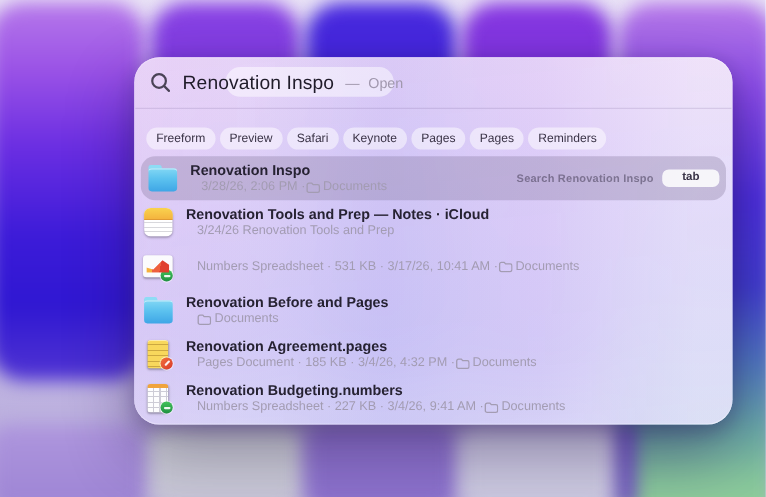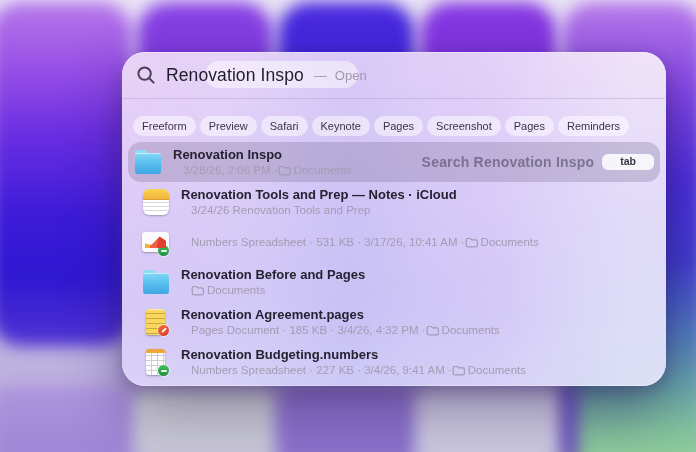--- a/index.html
+++ b/index.html
@@ -53,29 +53,29 @@
   .query{position:relative;margin-left:10px;font-size:17.5px;letter-spacing:.1px;color:#201c2a;}
   .dash{position:relative;margin-left:10px;font-size:13px;color:#a198ae;}
   .hint{position:relative;margin-left:8px;font-size:13px;color:#a198ae;}
   .divider{height:1px;margin:0 1px;background:rgba(90,70,120,0.16);}
   
   .chips{display:flex;gap:4px;padding:5px 11px 4px;white-space:nowrap;}
   .chip{font-family:inherit;font-size:11px;font-weight:500;color:#3b3447;border:none;cursor:default;
     background:rgba(255,255,255,0.5);border-radius:11px;padding:4px 9px;line-height:12px;margin-top:12px;}
   
   .results{padding-top:2px;}
-  .row{height:40px;display:flex;align-items:center;padding:0 10px 0 20px;}
+  .row{height:40px;display:flex;align-items:center;padding:0 10px 0 8px;}
   .row.selected{margin:0 6px;padding:0 4px 0 6px;border-radius:13px;background:rgba(124,110,145,0.30);}
   .icon{width:28px;height:28px;position:relative;flex:none;margin-right:11px;}
   .txt{display:flex;flex-direction:column;justify-content:center;min-width:0;}
   .title{font-size:13px;font-weight:600;color:#262232;line-height:17px;white-space:nowrap;}
   .sub{font-size:11.5px;color:#a39cb2;line-height:15px;white-space:nowrap;display:flex;align-items:center;margin-left:10px;}
   .loc{display:inline-flex;align-items:center;gap:3px;}
   .trailing{margin-left:auto;display:flex;align-items:center;gap:8px;padding-right:2px;}
-  .action{font-size:14px;font-weight:600;color:rgba(82,74,100,0.62);letter-spacing:.2px;white-space:nowrap;}
+  .action{font-size:10px;font-weight:600;color:rgba(82,74,100,0.62);letter-spacing:.2px;white-space:nowrap;}
   .key{font-size:10.5px;font-weight:600;color:#3a3448;background:rgba(255,255,255,0.85);
     border-radius:6px;padding:2px 18px 3px;line-height:11px;}
   
   .ic-folder::before{content:"";position:absolute;top:2px;left:1px;width:12px;height:6px;
     background:#8edcf5;border-radius:2px 2px 0 0;}
   .ic-folder::after{content:"";position:absolute;top:5px;left:1px;right:1px;bottom:2px;
     background:linear-gradient(180deg,#82d7f4 0%,#5cc2ef 45%,#3fa6e6 100%);border-radius:3px;
     box-shadow:inset 0 1px 0 rgba(255,255,255,0.55);}
   .ic-note::before{content:"";position:absolute;inset:1px;border-radius:6px;background-color:#fff;
     background-image:linear-gradient(180deg,#0000 0 13px,#d8d8dc 13px 14px,#0000 14px 17px,#d8d8dc 17px 18px,#0000 18px 21px,#d8d8dc 21px 22px,#0000 22px);
@@ -135,21 +135,20 @@
     <span class="dash">—</span>
     <span class="hint">Open</span>
   </div>
   <div class="divider"></div>
   <div class="chips">
       <button class="chip">Freeform</button>
       <button class="chip">Preview</button>
       <button class="chip">Safari</button>
       <button class="chip">Keynote</button>
       <button class="chip">Pages</button>
-      <button class="chip">Screenshot</button>
       <button class="chip">Pages</button>
       <button class="chip">Reminders</button>
     </div>
   <div class="results">
       <div class="row selected">
     <span class="icon ic-folder"></span>
     <span class="txt">
       <span class="title">Renovation Inspo</span>
       <span class="sub">
         <span class="sub-pre">3/28/26, 2:06 PM · </span>

